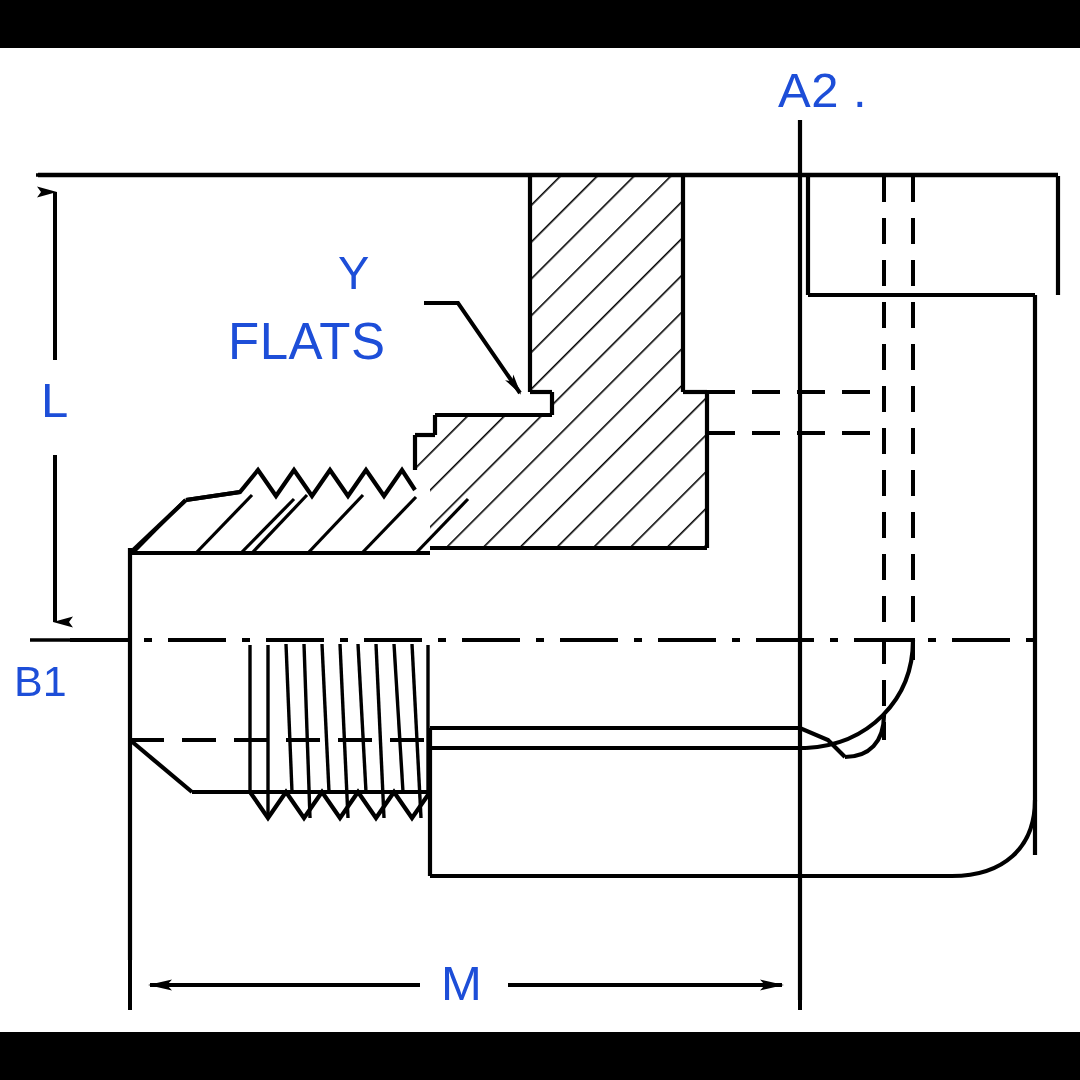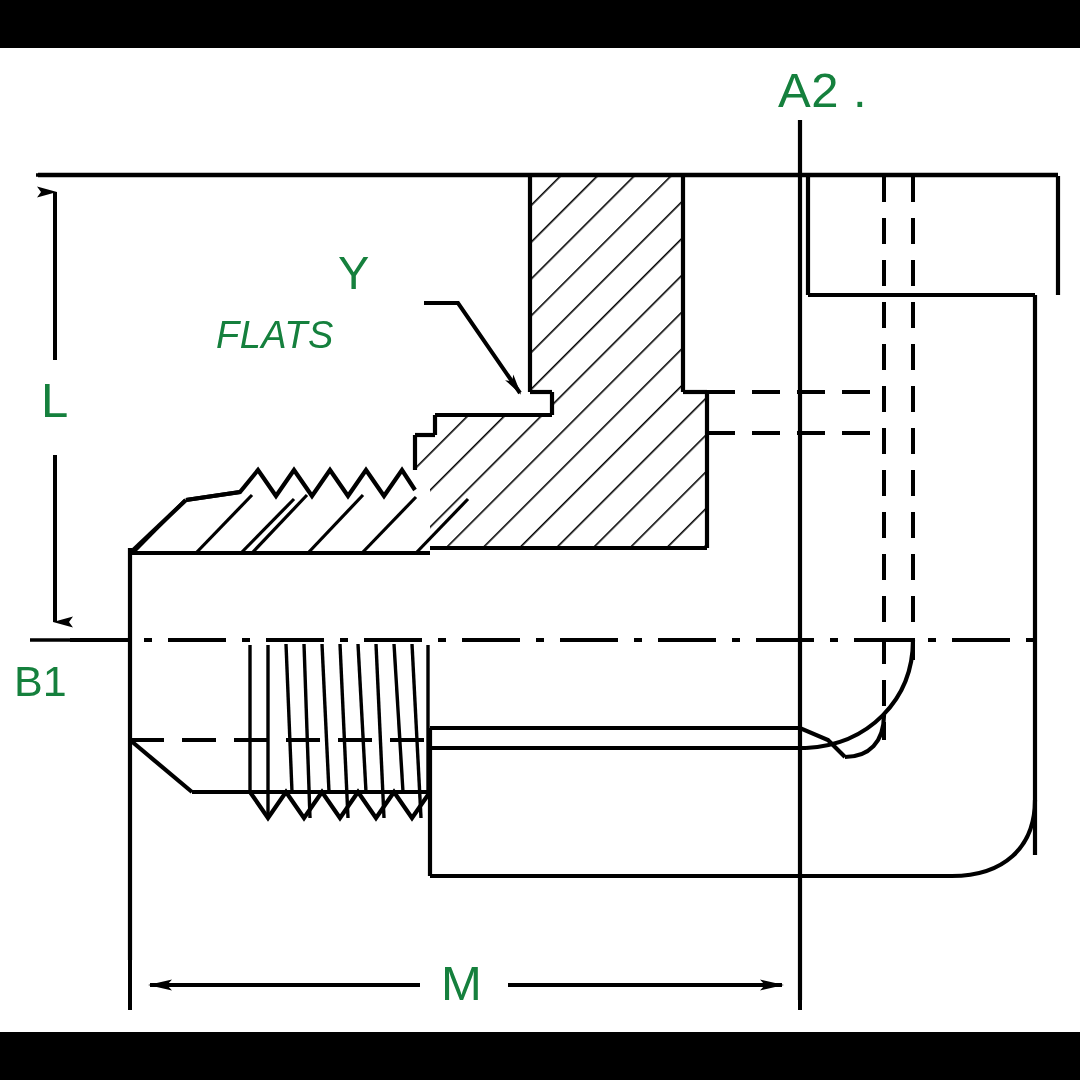--- a/index.html
+++ b/index.html
@@ -29,28 +29,28 @@
   #drawing-svg {
     position: absolute;
     left: 0;
     top: 0;
     width: 1080px;
     height: 1080px;
   }
   .dim-label {
     position: absolute;
     font-family: "Liberation Sans", sans-serif;
-    color: #15803d;
+    color: #1d4ed8;
     font-weight: 400;
     white-space: nowrap;
     line-height: 1;
   }
   #label-A2 { left: 778px; top: 66px; font-size: 49px; letter-spacing: 0.5px; }
   #label-Y  { left: 338px; top: 249px; font-size: 47px; }
-  #label-FLATS { left: 216px; top: 316px; font-size: 38px; letter-spacing: 0.5px; font-style: italic; }
+  #label-FLATS { left: 228px; top: 316px; font-size: 51px; letter-spacing: 0.5px; }
   #label-L  { left: 41px; top: 376px; font-size: 49px; }
   #label-B1 { left: 14px; top: 660px; font-size: 43px; }
   #label-M  { left: 441px; top: 959px; font-size: 49px; }
 </style>
 </head>
 <body>
 
 <div id="page">
 
   <div class="letterbox" id="bar-top"></div>

